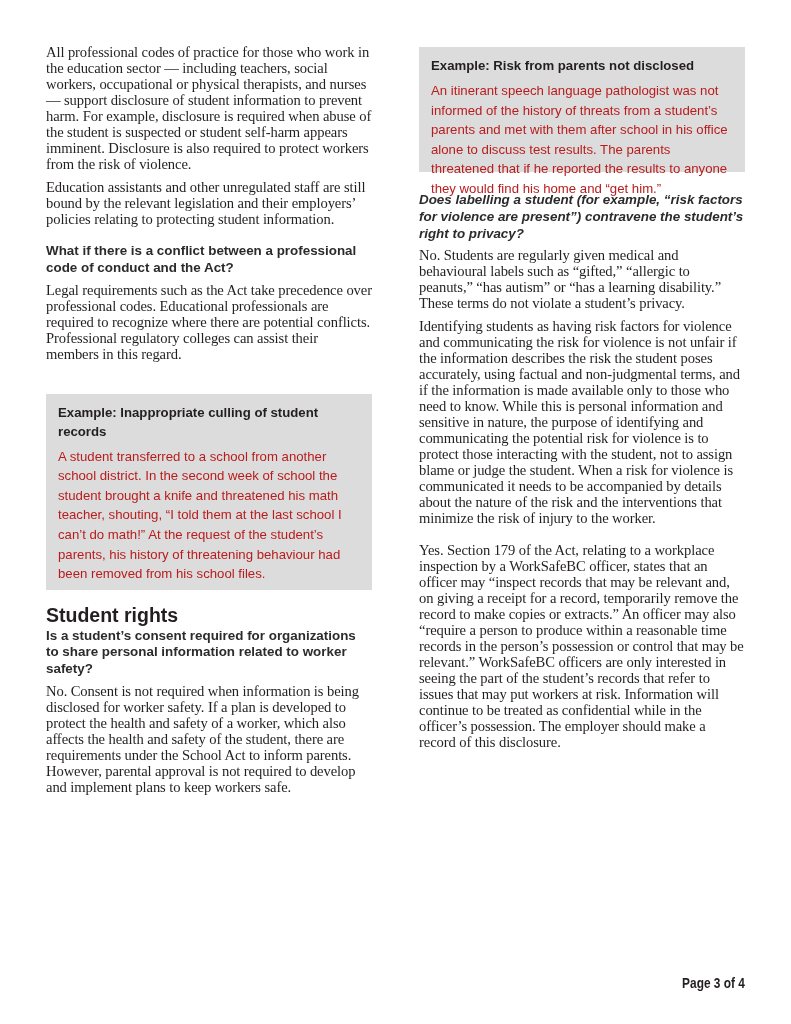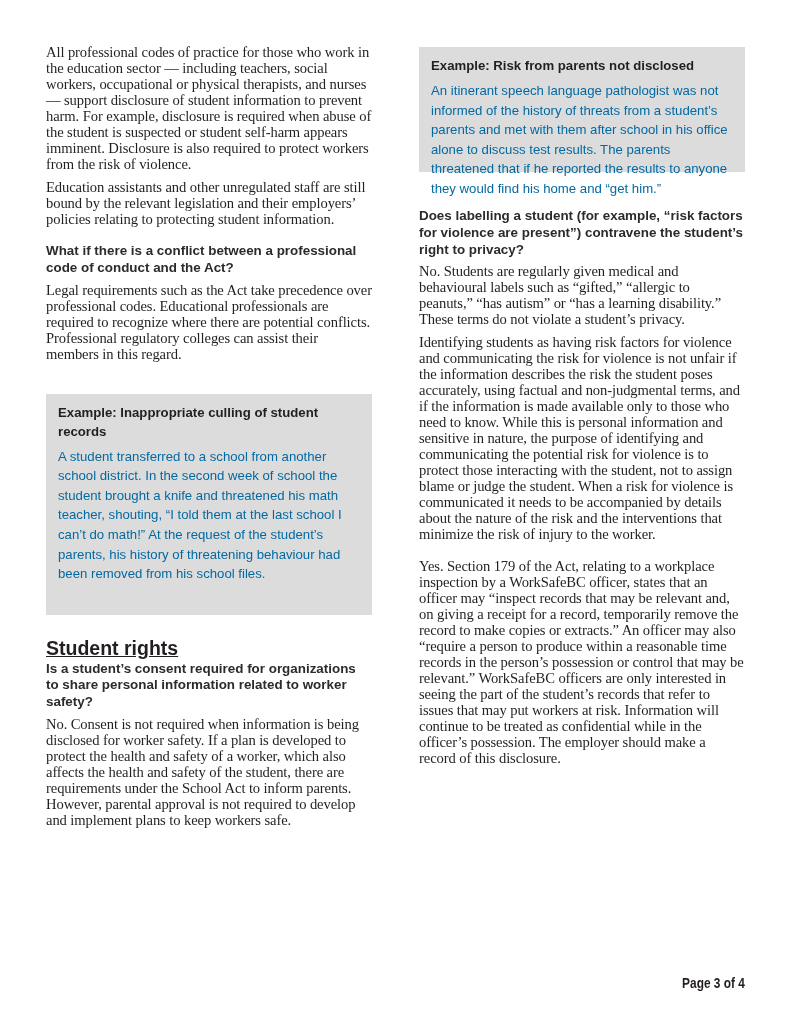--- a/index.html
+++ b/index.html
@@ -5,44 +5,44 @@
   html, body { margin:0; padding:0; background:#ffffff; }
   body { width:791px; height:1024px; position:relative; overflow:hidden; color:#231f20; }
   .col { position:absolute; top:44px; width:326px; }
   .col-left { left:46px; }
   .col-right { left:419px; }
   .serif { font-family:"Liberation Serif", "DejaVu Serif", serif; font-size:14.6px; line-height:16px; margin:0 0 7px 0; letter-spacing:-0.1px; }
   .q { font-family:"Liberation Sans", "DejaVu Sans", sans-serif; font-weight:bold; font-size:13.4px; line-height:16.8px; margin:0 0 5px 0; color:#2b2b2b; }
   .h2 { font-family:"Liberation Sans", "DejaVu Sans", sans-serif; font-weight:bold; font-size:19.5px; line-height:22px; margin:0 0 2px 0; color:#231f20; }
   .box { background:#dcdcdd; padding:9px 12px 9px 12px; box-sizing:border-box; width:326px; }
   .box-title { font-family:"Liberation Sans", "DejaVu Sans", sans-serif; font-weight:bold; font-size:13.2px; line-height:19px; margin:0 0 6px 0; color:#231f20; }
-  .box-text { font-family:"Liberation Sans", "DejaVu Sans", sans-serif; font-size:13.2px; line-height:19.6px; margin:0; color:#0369a1; }
+  .box-text { font-family:"Liberation Sans", "DejaVu Sans", sans-serif; font-size:13.2px; line-height:19.6px; margin:0; color:#b91c1c; }
   .footer { position:absolute; right:46px; top:975px; font-family:"Liberation Sans", "DejaVu Sans", sans-serif; font-weight:bold; font-size:14px; color:#231f20; transform:scaleX(0.85); transform-origin:right; }
 </style>
 </head>
 <body>
 
 <div class="col col-left">
   <p class="serif">All professional codes of practice for those who work in the education sector — including teachers, social workers, occupational or physical therapists, and nurses — support disclosure of student information to prevent harm. For example, disclosure is required when abuse of the student is suspected or student self-harm appears imminent. Disclosure is also required to protect workers from the risk of violence.</p>
   <p class="serif" style="margin-bottom:16px;">Education assistants and other unregulated staff are still bound by the relevant legislation and their employers’ policies relating to protecting student information.</p>
   <h3 class="q">What if there is a conflict between a professional code of conduct and the Act?</h3>
   <p class="serif" style="margin-bottom:32px;">Legal requirements such as the Act take precedence over professional codes. Educational professionals are required to recognize where there are potential conflicts. Professional regulatory colleges can assist their members in this regard.</p>
-  <div class="box" style="height:221px;">
+  <div class="box" style="height:196px;">
     <h4 class="box-title">Example: Inappropriate culling of student records</h4>
     <p class="box-text">A student transferred to a school from another school district. In the second week of school the student brought a knife and threatened his math teacher, shouting, “I told them at the last school I can’t do math!” At the request of the student’s parents, his history of threatening behaviour had been removed from his school files.</p>
   </div>
-  <h2 class="h2" style="margin-top:22px;text-decoration:underline;">Student rights</h2>
+  <h2 class="h2" style="margin-top:14px;">Student rights</h2>
   <h3 class="q">Is a student’s consent required for organizations to share personal information related to worker safety?</h3>
   <p class="serif">No. Consent is not required when information is being disclosed for worker safety. If a plan is developed to protect the health and safety of a worker, which also affects the health and safety of the student, there are requirements under the School Act to inform parents. However, parental approval is not required to develop and implement plans to keep workers safe.</p>
 </div>
 
 <div class="col col-right" style="top:47px;">
   <div class="box" style="height:125px;">
     <h4 class="box-title">Example: Risk from parents not disclosed</h4>
     <p class="box-text">An itinerant speech language pathologist was not informed of the history of threats from a student’s parents and met with them after school in his office alone to discuss test results. The parents threatened that if he reported the results to anyone they would find his home and “get him.”</p>
   </div>
-  <h3 class="q" style="margin-top:36px;">Does labelling a student (for example, “risk factors for violence are present”) contravene the student’s right to privacy?</h3>
+  <h3 class="q" style="margin-top:20px;font-style:italic;">Does labelling a student (for example, “risk factors for violence are present”) contravene the student’s right to privacy?</h3>
   <p class="serif">No. Students are regularly given medical and behavioural labels such as “gifted,” “allergic to peanuts,” “has autism” or “has a learning disability.” These terms do not violate a student’s privacy.</p>
   <p class="serif" style="margin-bottom:16px;">Identifying students as having risk factors for violence and communicating the risk for violence is not unfair if the information describes the risk the student poses accurately, using factual and non-judgmental terms, and if the information is made available only to those who need to know. While this is personal information and sensitive in nature, the purpose of identifying and communicating the potential risk for violence is to protect those interacting with the student, not to assign blame or judge the student. When a risk for violence is communicated it needs to be accompanied by details about the nature of the risk and the interventions that minimize the risk of injury to the worker.</p>
   <p class="serif">Yes. Section 179 of the Act, relating to a workplace inspection by a WorkSafeBC officer, states that an officer may “inspect records that may be relevant and, on giving a receipt for a record, temporarily remove the record to make copies or extracts.” An officer may also “require a person to produce within a reasonable time records in the person’s possession or control that may be relevant.” WorkSafeBC officers are only interested in seeing the part of the student’s records that refer to issues that may put workers at risk. Information will continue to be treated as confidential while in the officer’s possession. The employer should make a record of this disclosure.</p>
 </div>
 
 <div class="footer">Page 3 of 4</div>
 
 </body></html>

